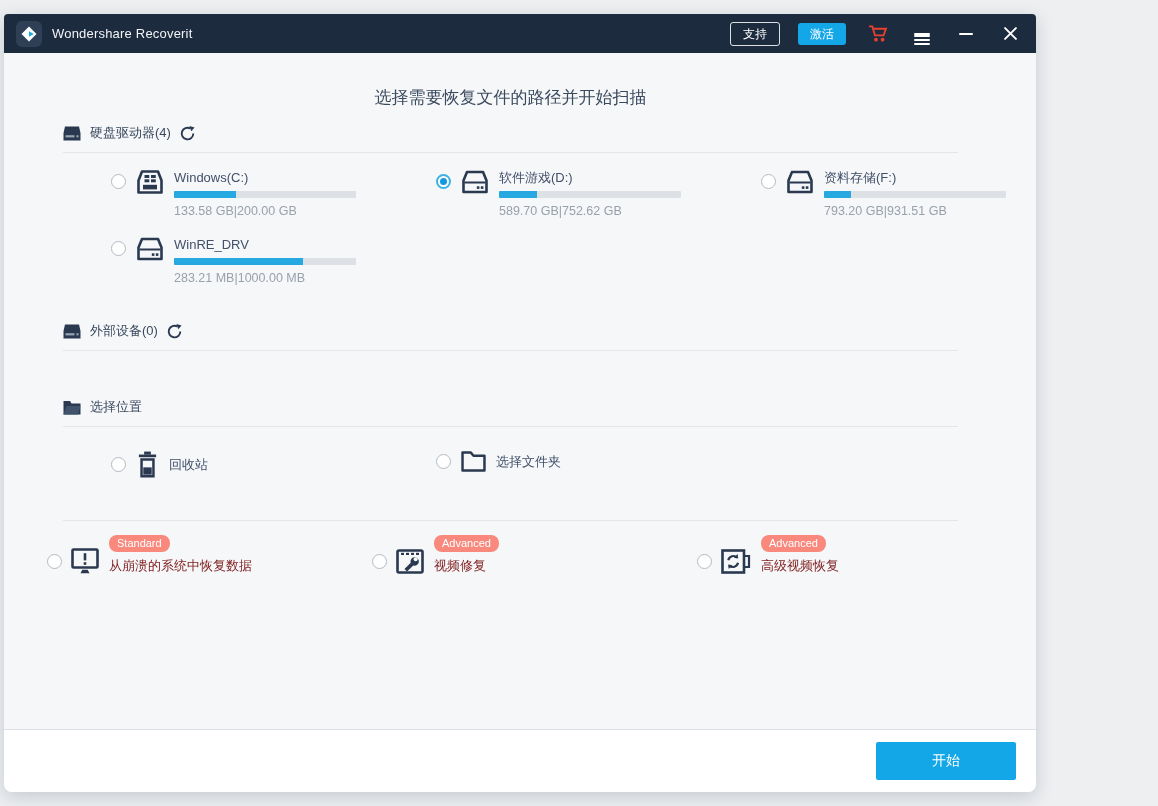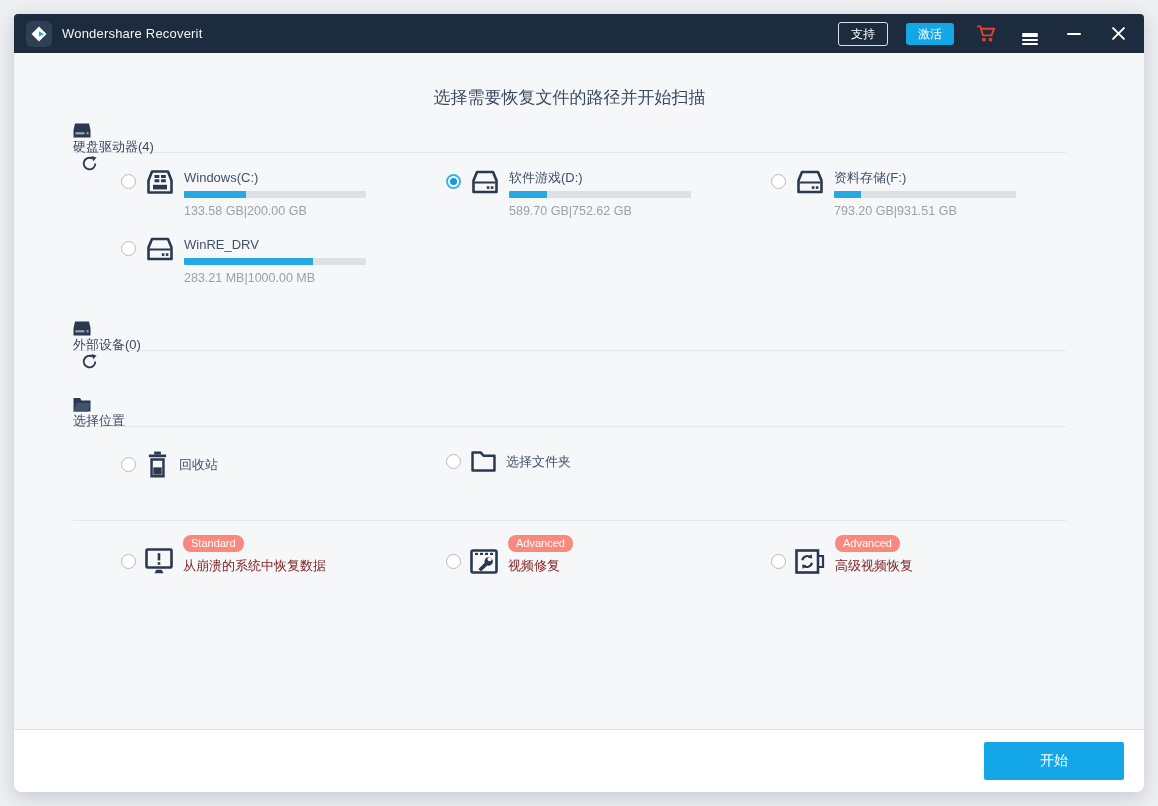--- a/index.html
+++ b/index.html
@@ -15,21 +15,21 @@
     --divider:#e4e7ea;
   }
   *{margin:0;padding:0;box-sizing:border-box;}
   html,body{width:1158px;height:806px;}
   body{
     background:#edeff1;
     font-family:"Liberation Sans","DejaVu Sans",sans-serif;
     overflow:hidden;
   }
   .window{
-    position:absolute;left:14px;top:14px;width:1130px;height:778px;
+    position:absolute;left:4px;top:14px;width:1032px;height:778px;
     background:#f6f7f9;border-radius:4px 4px 8px 8px;
     box-shadow:0 5px 18px rgba(30,40,60,.18);
     display:flex;flex-direction:column;overflow:hidden;
   }
   
   .titlebar{
     height:39px;flex:0 0 39px;background:var(--titlebar_bg);
     display:flex;align-items:center;padding:0 14px 0 12px;
   }
   .logo-tile{
@@ -46,21 +46,21 @@
   .tb-btn.solid{background:var(--accent_blue);}
   .tb-icon{margin-left:20px;display:flex;align-items:center;justify-content:center;width:24px;height:24px;cursor:pointer;}
   .hamburger span{display:block;width:16px;height:2px;background:#fff;border-radius:1px;margin:2px 0;}
   .min-bar{display:block;width:14px;height:2px;background:#fff;border-radius:1px;}
   
   .content{flex:1;padding:0 78px 0 59px;background:#f6f7f9;}
   .page-heading{
     margin-top:33px;text-align:center;font-size:17px;color:var(--text_dark);
   }
   .section{margin-top:14px;}
-  .sec-head{display:flex;height:20px;flex-direction:column;}
+  .sec-head{display:flex;align-items:center;height:20px;}
   .sec-head .sec-ic{display:flex;margin-right:9px;}
   .sec-title{font-size:13px;color:var(--text_dark);}
   .sec-refresh{display:flex;margin-left:9px;cursor:pointer;}
   .sec-divider{height:1px;background:var(--divider);margin-top:9px;}
   
   .row{display:flex;padding-left:48px;}
   .row.drives{margin-top:16px;}
   .row.drives2{margin-top:18px;}
   .col{width:325px;flex:0 0 325px;}
   .drive-item{display:flex;align-items:flex-start;cursor:pointer;}
@@ -83,21 +83,21 @@
   
   .section.external{margin-top:36px;}
   .section.location{margin-top:46px;}
   .section.advanced{margin-top:42px;}
   
   .row.locs{margin-top:24px;}
   .loc-item{display:flex;align-items:center;cursor:pointer;}
   .loc-item .l-icon{margin:0 10px 0 10px;display:flex;}
   .loc-label{font-size:13px;color:#42506a;}
   
-  .row.advrow{margin-top:12px;}
+  .row.advrow{margin-top:12px;justify-content:center;}
   .adv-item{display:flex;align-items:flex-end;cursor:pointer;}
   .adv-item .radio{margin-bottom:6px;}
   .adv-item .a-icon{margin:0 10px 0 9px;display:flex;margin-bottom:1px;}
   .badge{
     display:inline-block;background:var(--badge_bg);color:#fff;font-size:11px;
     padding:2px 8px 3px;border-radius:8px;margin-bottom:4px;
   }
   .adv-label{font-size:13px;color:#7f1d1d;line-height:19px;}
   
   .footer{

